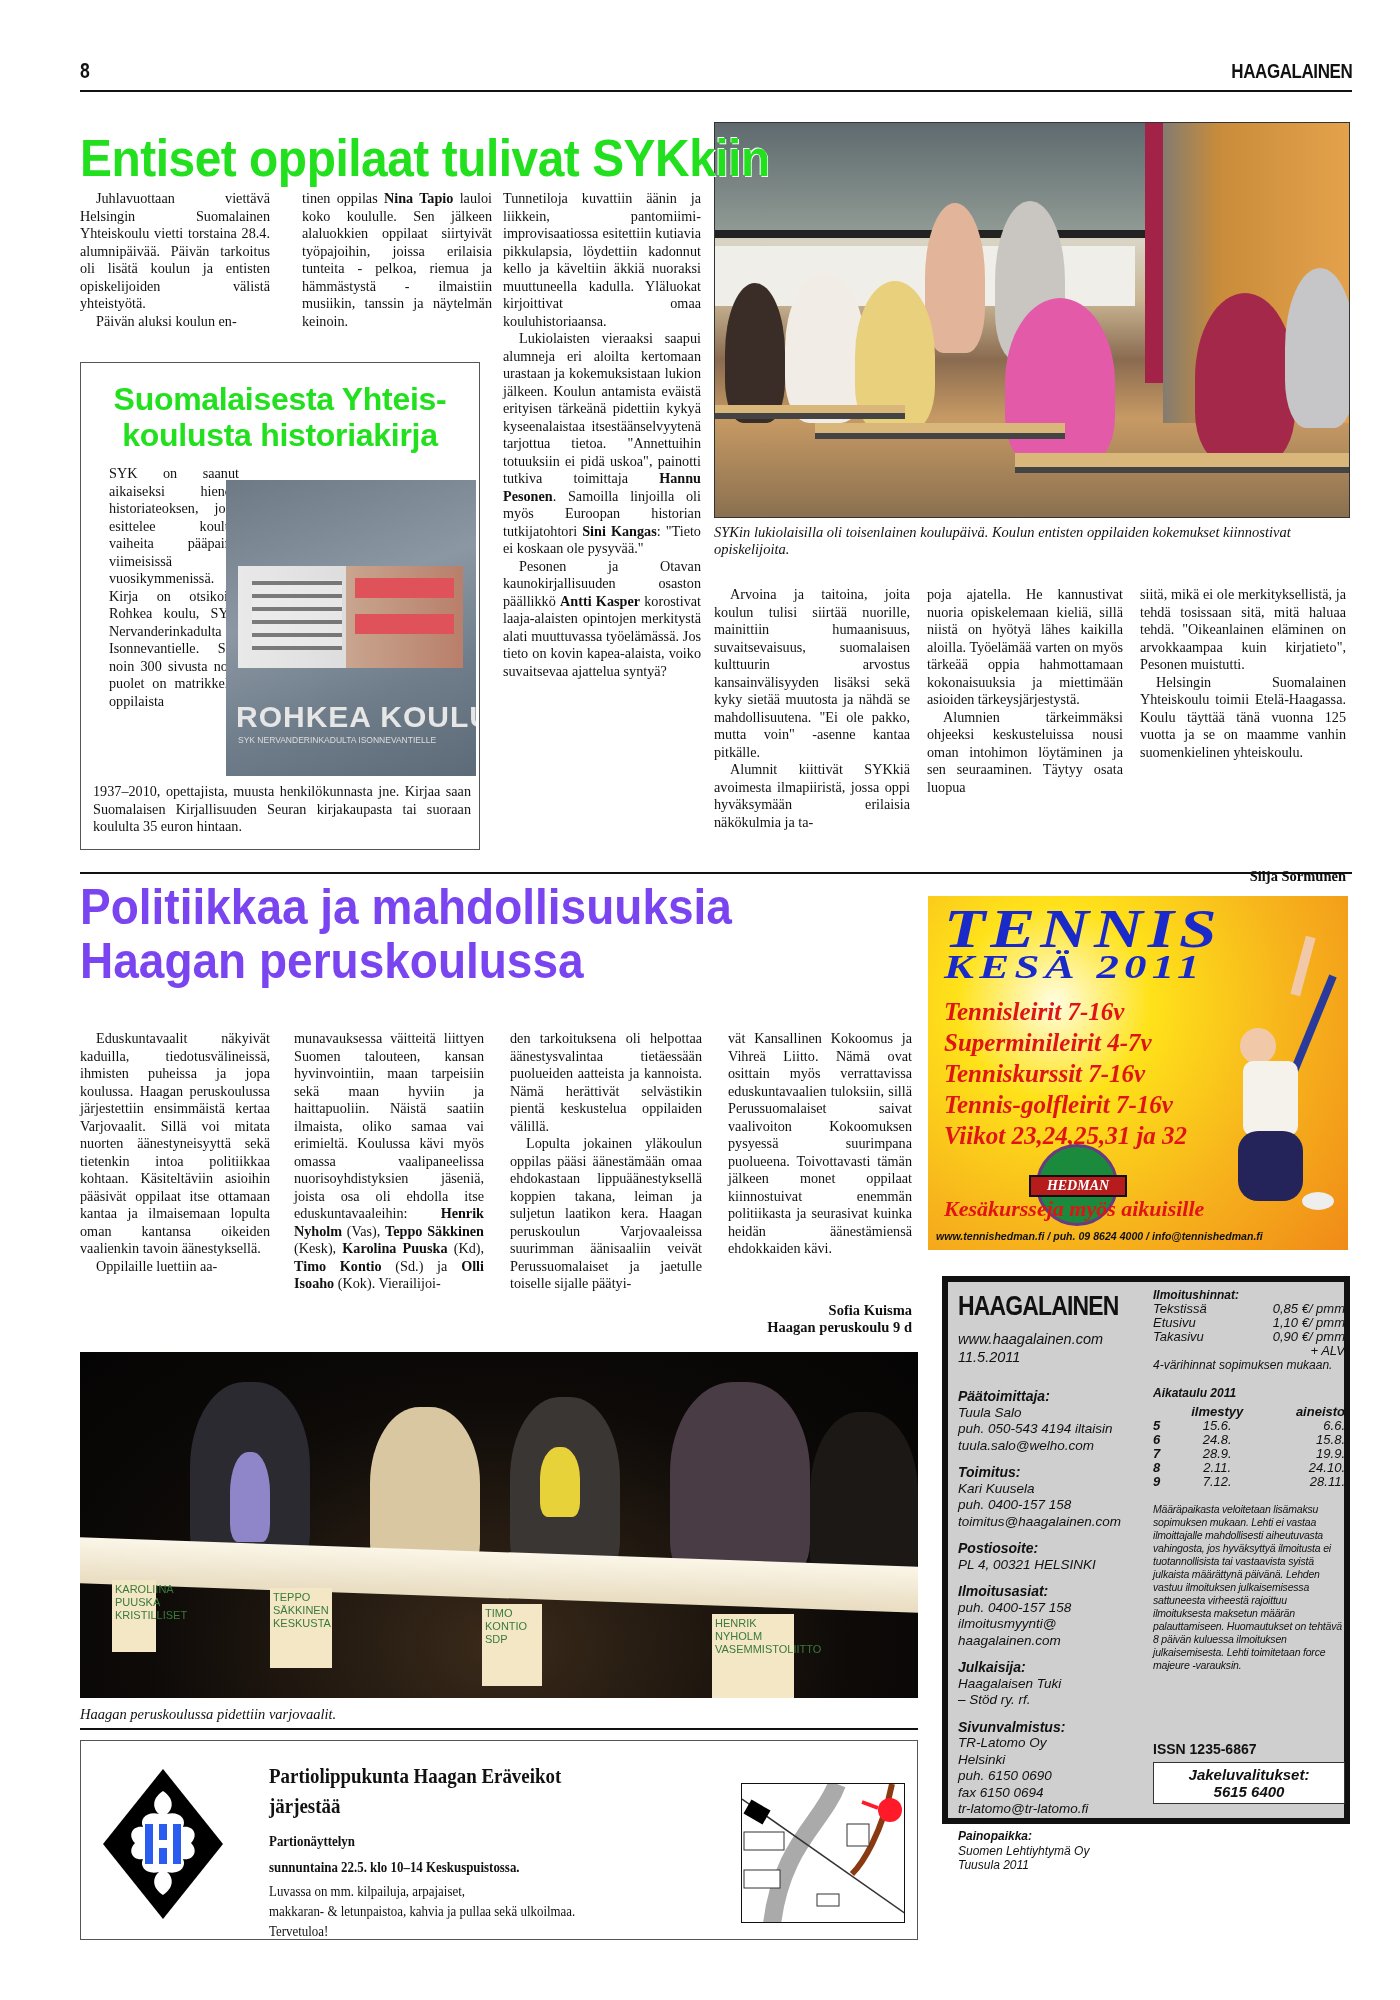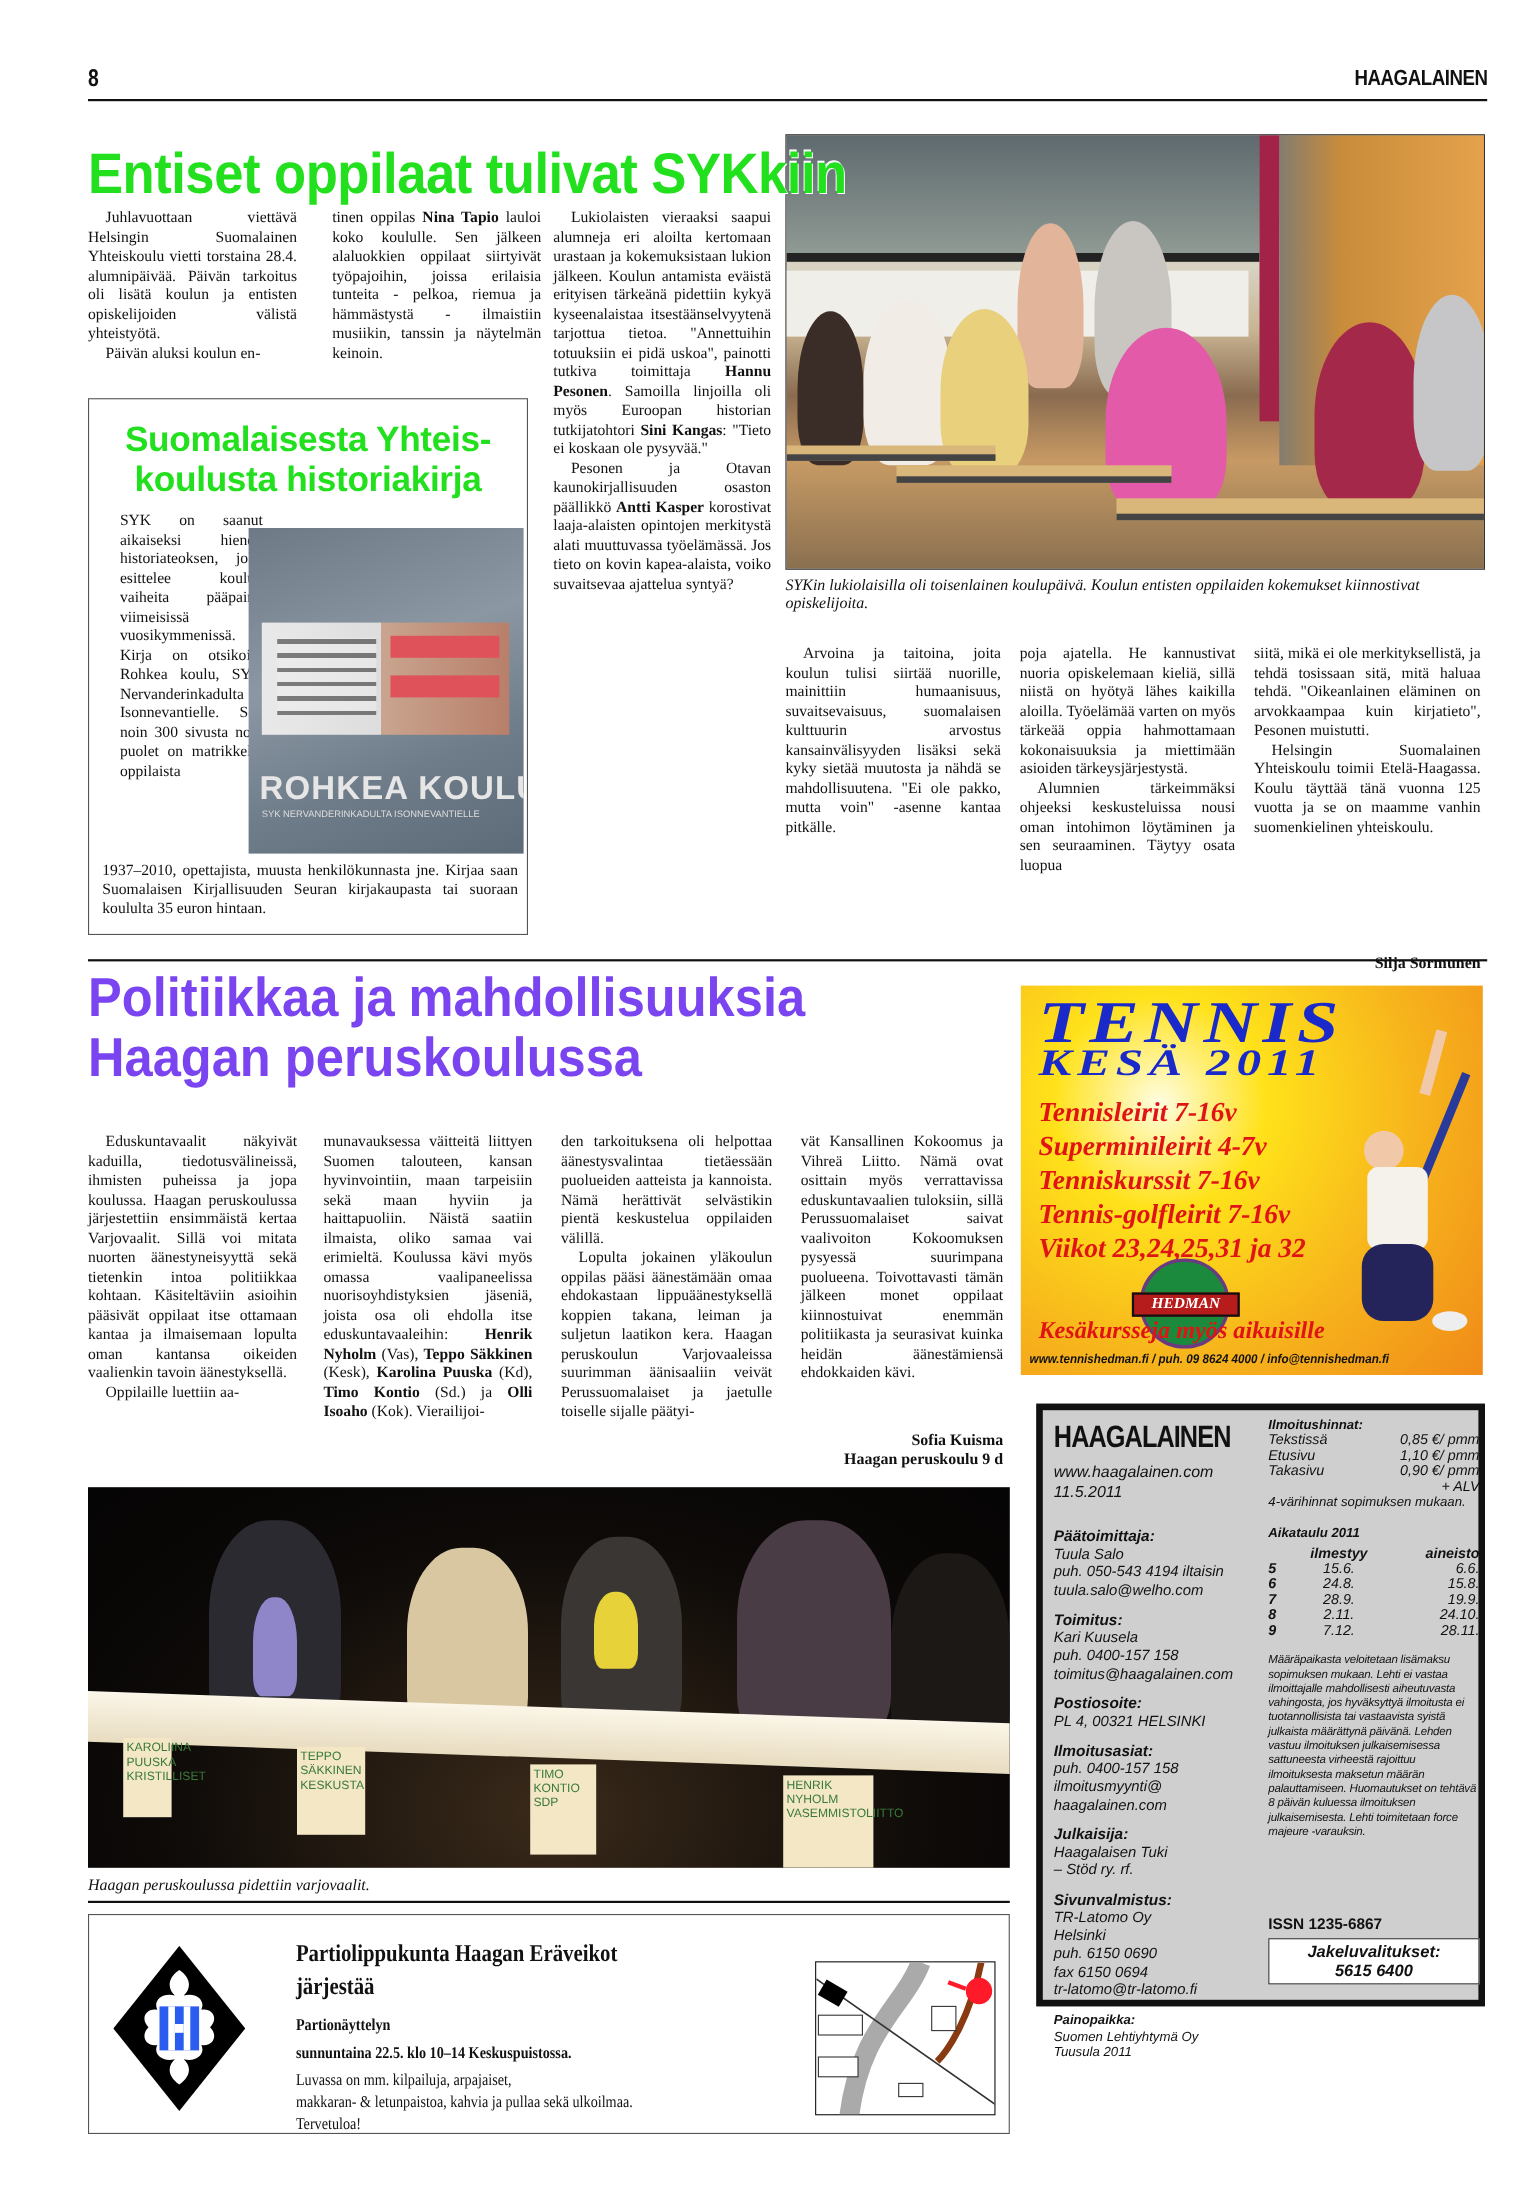--- a/index.html
+++ b/index.html
@@ -69,20 +69,21 @@
 <div class="abs h1-green">Entiset oppilaat tulivat SYKkiin</div>
 
 <div class="abs col" style="left:80px; top:190px; width:190px;">
   <p>Juhlavuottaan viettävä Helsingin Suomalainen Yhteiskoulu vietti torstaina 28.4. alumnipäivää. Päivän tarkoitus oli lisätä koulun ja entisten opiskelijoiden välistä yhteistyötä.</p>
   <p>Päivän aluksi koulun en-</p>
 </div>
 <div class="abs col" style="left:302px; top:190px; width:190px;">
   <p class="noind"><span>tinen oppilas </span><b>Nina Tapio</b><span> lauloi koko koululle. Sen jälkeen alaluokkien oppilaat siirtyivät työpajoihin, joissa erilaisia tunteita - pelkoa, riemua ja hämmästystä - ilmaistiin musiikin, tanssin ja näytelmän keinoin.</span></p>
 </div>
 <div class="abs col" style="left:503px; top:190px; width:198px;">
+  <p class="noind">Tunnetiloja kuvattiin äänin ja liikkein, pantomiimi-improvisaatiossa esitettiin kutiavia pikkulapsia, löydettiin kadonnut kello ja käveltiin äkkiä nuoraksi muuttuneella kadulla. Yläluokat kirjoittivat omaa kouluhistoriaansa.</p>
   <p><span>Lukiolaisten vieraaksi saapui alumneja eri aloilta kertomaan urastaan ja kokemuksistaan lukion jälkeen. Koulun antamista eväistä erityisen tärkeänä pidettiin kykyä kyseenalaistaa itsestäänselvyytenä tarjottua tietoa. "Annettuihin totuuksiin ei pidä uskoa", painotti tutkiva toimittaja </span><b>Hannu Pesonen</b><span>. Samoilla linjoilla oli myös Euroopan historian tutkijatohtori </span><b>Sini Kangas</b><span>: "Tieto ei koskaan ole pysyvää."</span></p>
   <p><span>Pesonen ja Otavan kaunokirjallisuuden osaston päällikkö </span><b>Antti Kasper</b><span> korostivat laaja-alaisten opintojen merkitystä alati muuttuvassa työelämässä. Jos tieto on kovin kapea-alaista, voiko suvaitsevaa ajattelua syntyä?</span></p>
 </div>
 
 <div class="abs sidebox">
   <h2>Suomalaisesta Yhteis-koulusta historiakirja</h2>
   <div class="col" style="position:absolute; left:28px; top:102px; width:130px;">SYK on saanut aikaiseksi hienon historiateoksen, joka esittelee koulun vaiheita pääpaino viimeisissä vuosikymmenissä. Kirja on otsikoitu Rohkea koulu, SYK Nervanderinkadulta Isonnevantielle. Sen noin 300 sivusta noin puolet on matrikkelia oppilaista</div>
   <div class="col" style="position:absolute; left:12px; top:420px; width:378px; text-indent:0;">1937–2010, opettajista, muusta henkilökunnasta jne. Kirjaa saan Suomalaisen Kirjallisuuden Seuran kirjakaupasta tai suoraan koululta 35 euron hintaan.</div>
 </div>
 <div class="abs book">
@@ -105,20 +106,21 @@
   <div class="p" style="left:480px;top:170px;width:100px;height:170px;background:#a4284a;"></div>
   <div class="p" style="left:570px;top:145px;width:70px;height:160px;background:#c6c6c8;"></div>
   <div class="desk" style="left:0;top:282px;width:190px;height:14px;"></div>
   <div class="desk" style="left:100px;top:300px;width:250px;height:16px;"></div>
   <div class="desk" style="left:300px;top:330px;width:340px;height:20px;"></div>
 </div>
 <div class="abs caption" style="left:714px; top:524px; width:636px;">SYKin lukiolaisilla oli toisenlainen koulupäivä. Koulun entisten oppilaiden kokemukset kiinnostivat opiskelijoita.</div>
 
 <div class="abs col" style="left:714px; top:586px; width:196px;">
   <p>Arvoina ja taitoina, joita koulun tulisi siirtää nuorille, mainittiin humaanisuus, suvaitsevaisuus, suomalaisen kulttuurin arvostus kansainvälisyyden lisäksi sekä kyky sietää muutosta ja nähdä se mahdollisuutena. "Ei ole pakko, mutta voin" -asenne kantaa pitkälle.</p>
+  <p>Alumnit kiittivät SYKkiä avoimesta ilmapiiristä, jossa oppi hyväksymään erilaisia näkökulmia ja ta-</p>
 </div>
 <div class="abs col" style="left:927px; top:586px; width:196px;">
   <p class="noind">poja ajatella. He kannustivat nuoria opiskelemaan kieliä, sillä niistä on hyötyä lähes kaikilla aloilla. Työelämää varten on myös tärkeää oppia hahmottamaan kokonaisuuksia ja miettimään asioiden tärkeysjärjestystä.</p>
   <p>Alumnien tärkeimmäksi ohjeeksi keskusteluissa nousi oman intohimon löytäminen ja sen seuraaminen. Täytyy osata luopua</p>
 </div>
 <div class="abs col" style="left:1140px; top:586px; width:206px;">
   <p class="noind">siitä, mikä ei ole merkityksellistä, ja tehdä tosissaan sitä, mitä haluaa tehdä. "Oikeanlainen eläminen on arvokkaampaa kuin kirjatieto", Pesonen muistutti.</p>
   <p>Helsingin Suomalainen Yhteiskoulu toimii Etelä-Haagassa. Koulu täyttää tänä vuonna 125 vuotta ja se on maamme vanhin suomenkielinen yhteiskoulu.</p>
 </div>
 <div class="abs byline" style="left:1140px; top:868px; width:206px;font-family:Liberation Serif, serif;">Silja Sormunen</div>

